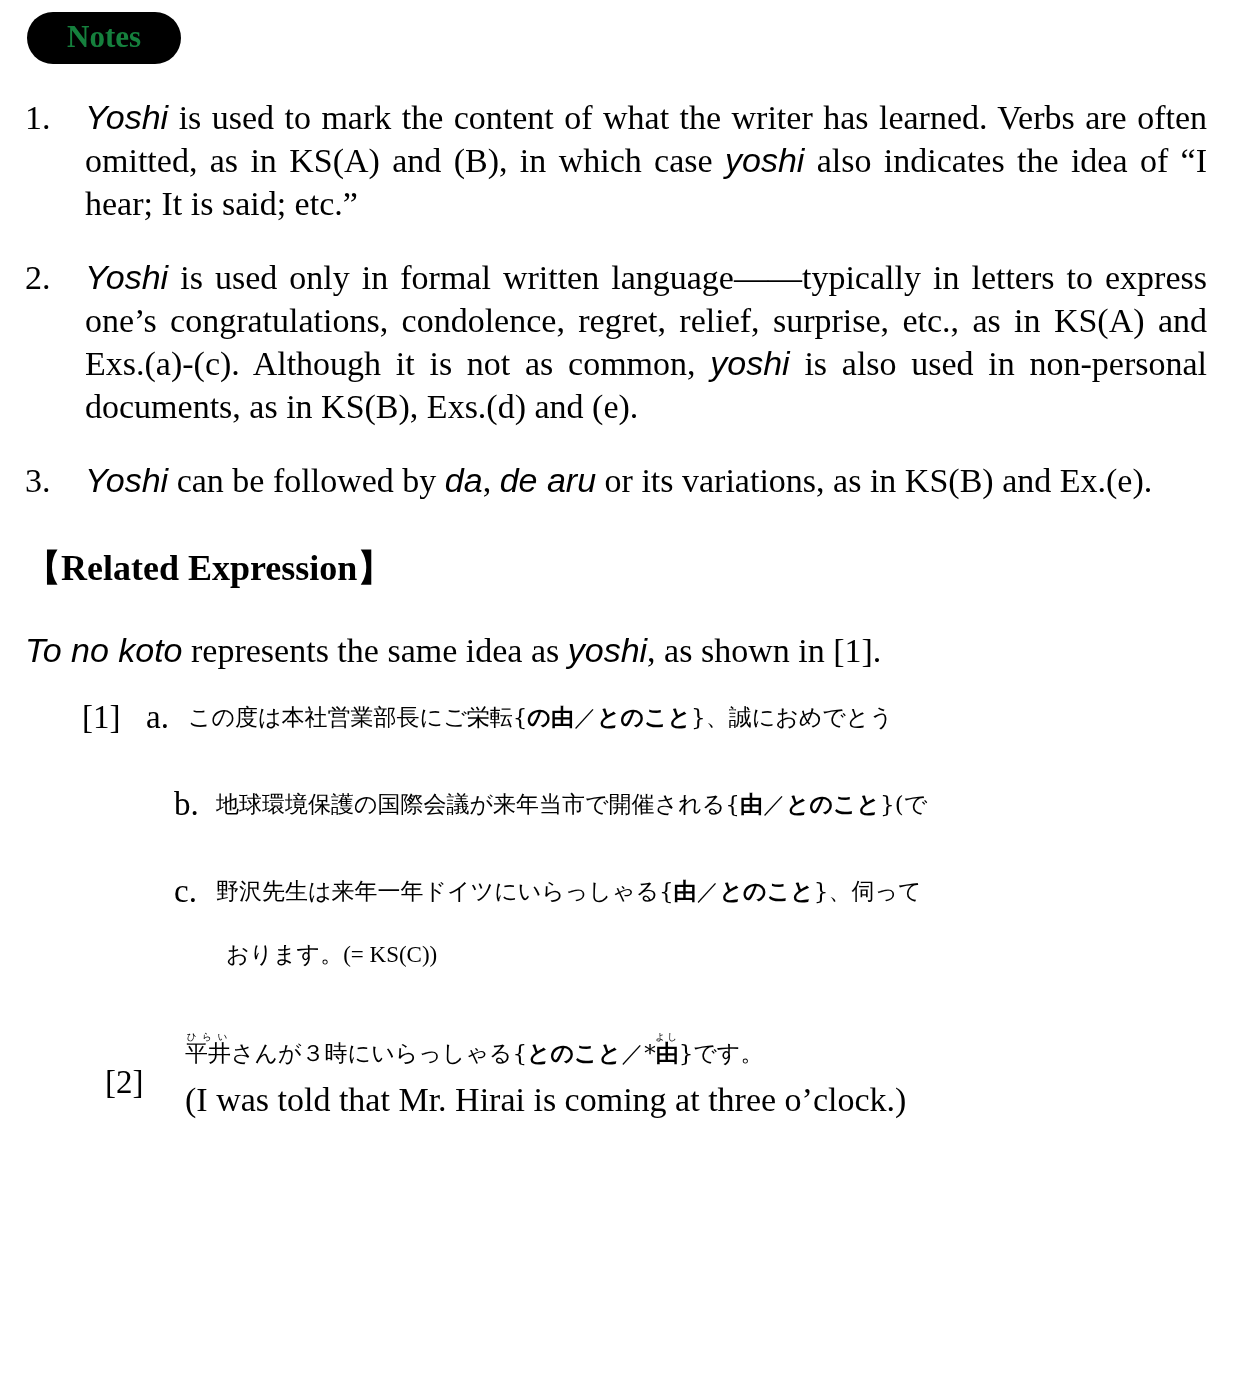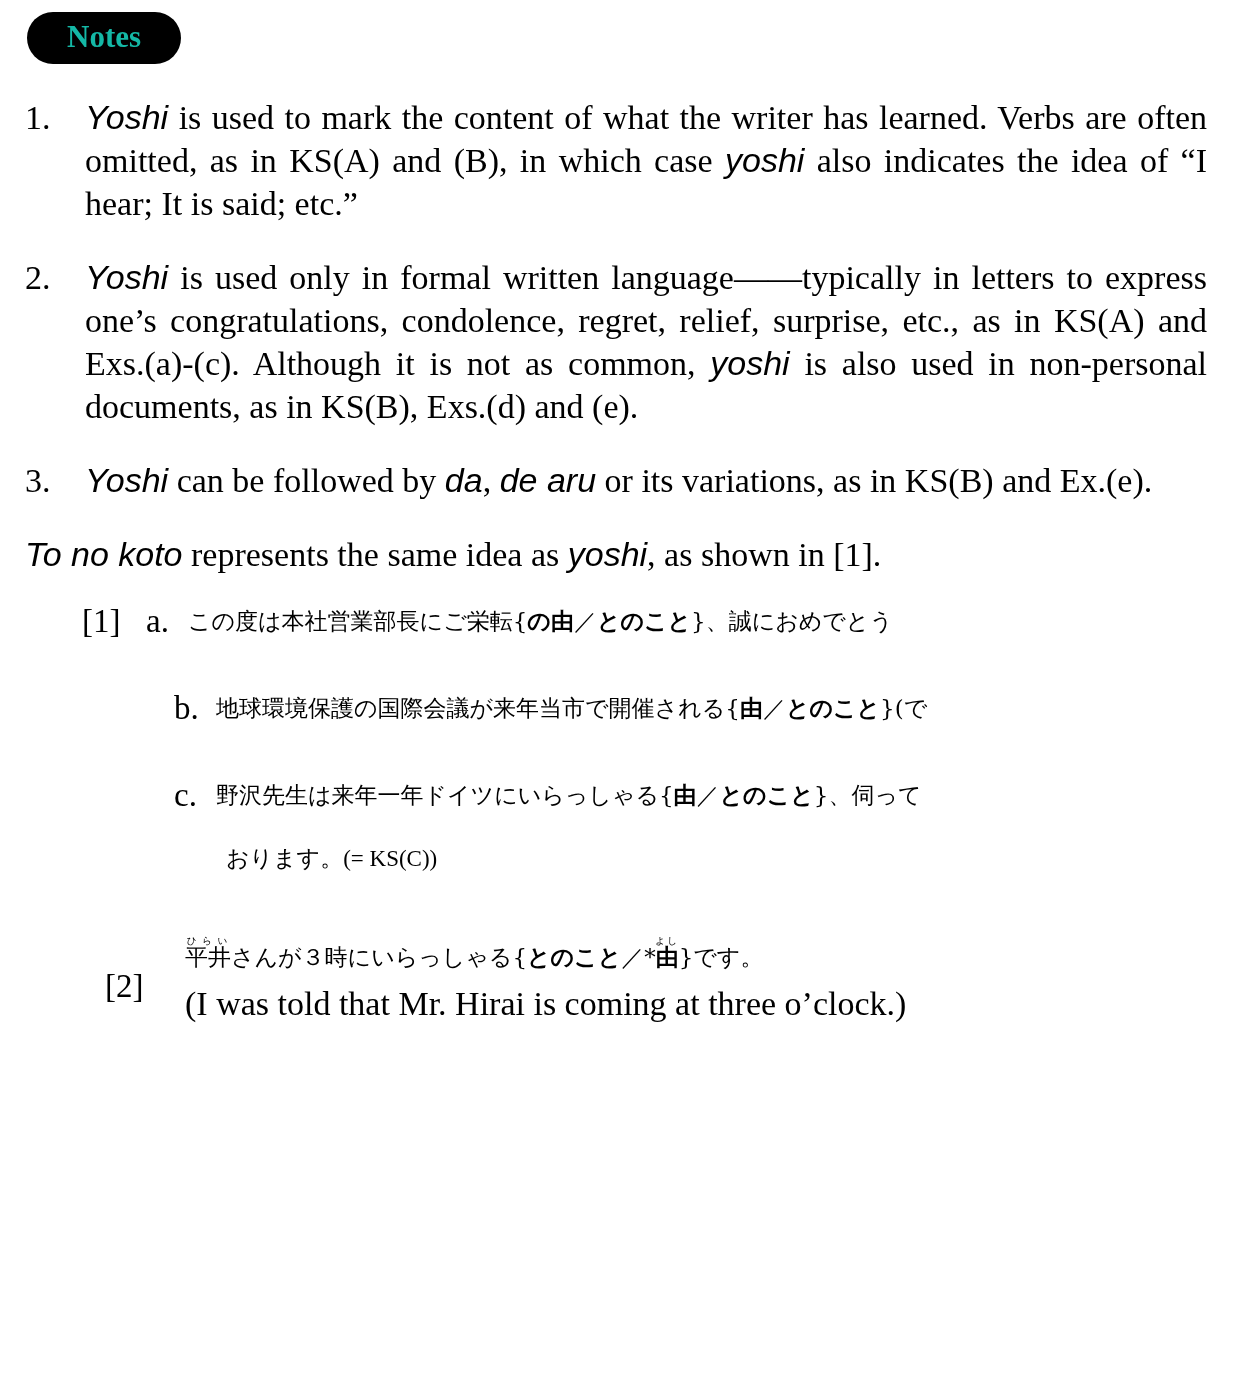--- a/index.html
+++ b/index.html
@@ -17,21 +17,21 @@
   .page {
     box-sizing: border-box;
     width: 1237px;
     padding: 10px 30px 0 25px;
   }
 
   
   .notes-pill {
     display: inline-block;
     background: #000000;
-    color: #14b8a6;
+    color: #15803d;
     font-family: "Liberation Serif", serif;
     font-weight: bold;
     font-size: 31px;
     line-height: 1;
     padding: 9px 40px 12px 40px;
     border-radius: 28px;
     margin: 2px 0 32px 2px;
   }
 
   
@@ -152,20 +152,21 @@
   <div class="note-item">
     <div class="note-num">2.</div>
     <div class="note-text"><span class="seg-it">Yoshi</span><span class="seg-en"> is used only in formal written language——typically in letters to express one’s congratulations, condolence, regret, relief, surprise, etc., as in KS(A) and Exs.(a)-(c). Although it is not as common, </span><span class="seg-it">yoshi</span><span class="seg-en"> is also used in non-personal documents, as in KS(B), Exs.(d) and (e).</span></div>
   </div>
 
   <div class="note-item">
     <div class="note-num">3.</div>
     <div class="note-text"><span class="seg-it">Yoshi</span><span class="seg-en"> can be followed by </span><span class="seg-it">da</span><span class="seg-en">, </span><span class="seg-it">de aru</span><span class="seg-en"> or its variations, as in KS(B) and Ex.(e).</span></div>
   </div>
 
+  <div class="re-heading">【Related Expression】</div>
 
   <div class="re-intro"><span class="seg-it">To no koto</span><span class="seg-en"> represents the same idea as </span><span class="seg-it">yoshi</span><span class="seg-en">, as shown in [1].</span></div>
 
   <div class="ex-row ex1">
     <div class="ex-num">[1]</div>
     <div class="ex-items">
       <div class="ex-item">
         <div class="ex-letter">a.</div>
         <div class="ex-body">
             <div class="ex-line"><span class="seg-jp">この度は本社営業部長にご栄転</span><span class="seg-jp">{</span><span class="seg-jpb">の由</span><span class="seg-jp">／</span><span class="seg-jpb">とのこと</span><span class="seg-jp">}</span><span class="seg-jp">、誠におめでとう</span></div>

